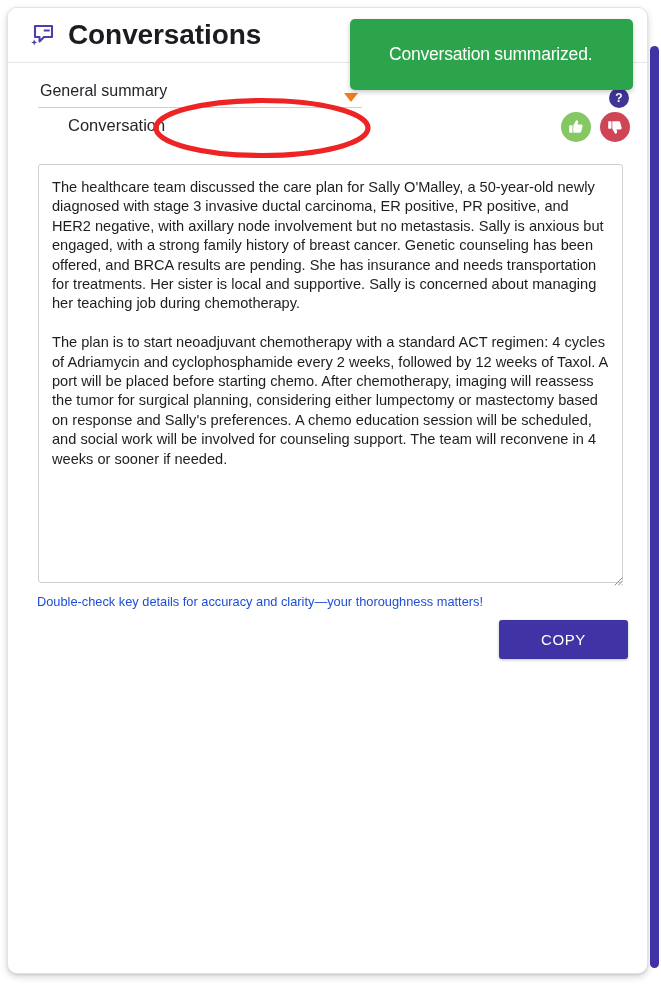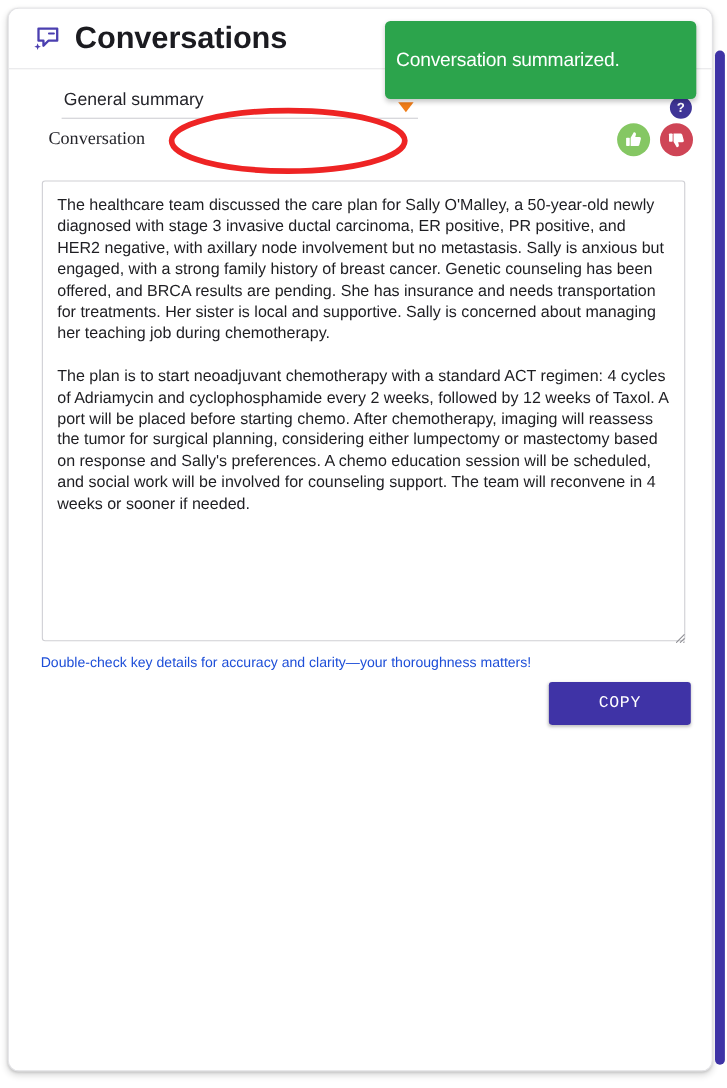--- a/index.html
+++ b/index.html
@@ -71,34 +71,34 @@
     position: absolute;
     left: 350px;
     top: 19px;
     width: 283px;
     height: 71px;
     background: #2ca44c;
     border-radius: 5px;
     box-shadow: 0 2px 5px rgba(0,0,0,0.22);
     display: flex;
     align-items: center;
-    padding-left: 10px;
+    padding-left: 39px;
     box-sizing: border-box;
     z-index: 40;
   }
   #toast .toast-text {
     color: #ffffff;
     font-size: 17.5px;
     letter-spacing: -0.2px;
   }
 
   
   #summary-select-row {
     position: absolute;
-    left: 48px;
+    left: 30px;
     top: 74px;
     width: 324px;
     height: 26px;
     border-bottom: 1px solid #cfcfd4;
     box-sizing: border-box;
     cursor: pointer;
     text-align: right;
   }
   #summary-select-row .select-label {
     font-size: 16px;
@@ -113,25 +113,24 @@
     top: 11px;
     width: 0; height: 0;
     border-left: 7px solid transparent;
     border-right: 7px solid transparent;
     border-top: 9px solid #f07d18;
   }
 
   
   #tabs {
     position: absolute;
-    left: 16px;
+    left: 40px;
     top: 108px;
     width: 575px;
     height: 37px;
-    font-family: Liberation Serif, serif;
   }
   .tab {
     position: absolute;
     top: 0;
     font-size: 16.5px;
     padding-bottom: 10px;
     cursor: pointer;
     white-space: nowrap;
   }
   .tab.inactive {
@@ -229,21 +228,21 @@
     position: absolute;
     left: 491px;
     top: 612px;
     width: 129px;
     height: 39px;
     background: #3f33a6;
     color: #ffffff;
     border: none;
     border-radius: 3px;
     font-size: 15px;
-    font-family: Liberation Mono, monospace;
+    font-family: Liberation Sans, sans-serif;
     letter-spacing: 0.6px;
     cursor: pointer;
     box-shadow: 0 1px 3px rgba(0,0,0,0.25);
   }
 
   
   #page-scrollbar-track {
     position: absolute;
     right: 0px;
     top: 0px;

